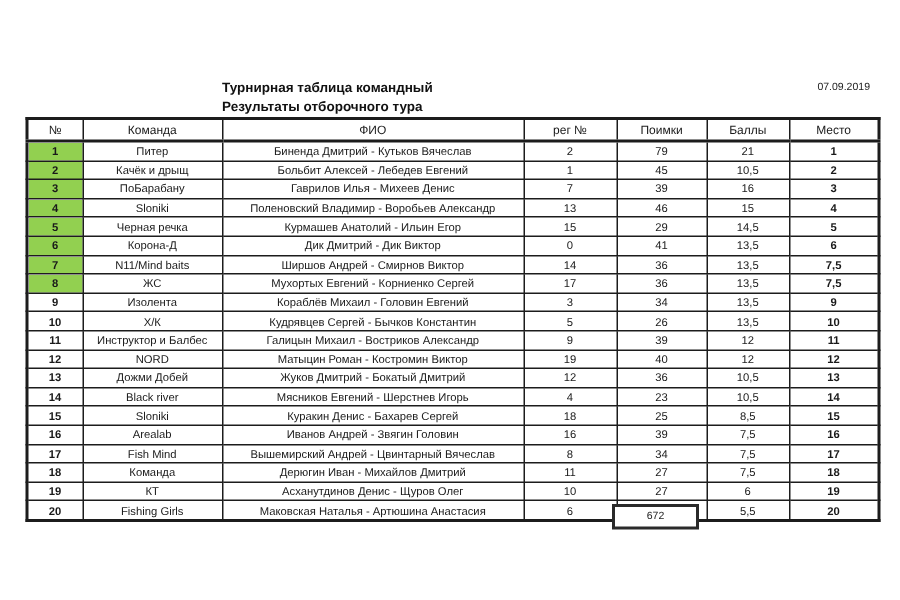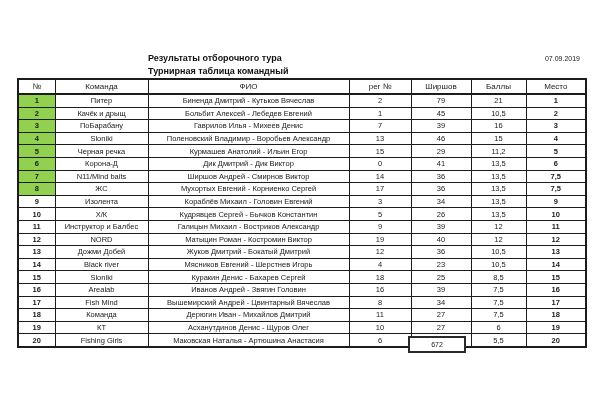--- a/index.html
+++ b/index.html
@@ -59,43 +59,43 @@
     font-size:7px;color:#222;
     background:#fff;
   }
 </style>
 </head>
 <body>
 
 <div class="sheet">
 
   <div class="title-block">
+    <div>Турнирная таблица командный</div>
     <div>Результаты отборочного тура</div>
-    <div>Турнирная таблица командный</div>
   </div>
 
   <div class="doc-date">07.09.2019</div>
 
   <table class="results">
     <colgroup>
       <col style="width:37px">
         <col style="width:93px">
         <col style="width:201px">
       <col style="width:62px">
         <col style="width:60px">
         <col style="width:55px">
         <col style="width:60px">
     </colgroup>
     <thead>
       <tr>
           <th>№</th>
           <th>Команда</th>
           <th>ФИО</th>
           <th>рег №</th>
-          <th>Ширшов</th>
+          <th>Поимки</th>
           <th>Баллы</th>
           <th>Место</th>
         </tr>
     </thead>
     <tbody>
         <tr>
           <td class="col-num green">1</td>
           <td class="col-team">Питер</td>
           <td class="col-fio">Биненда Дмитрий - Кутьков Вячеслав</td>
           <td class="col-reg">2</td>
@@ -129,21 +129,21 @@
           <td class="col-catches">46</td>
           <td class="col-points">15</td>
           <td class="col-place">4</td>
         </tr>
         <tr>
           <td class="col-num green">5</td>
           <td class="col-team">Черная речка</td>
           <td class="col-fio">Курмашев Анатолий - Ильин Егор</td>
           <td class="col-reg">15</td>
           <td class="col-catches">29</td>
-          <td class="col-points">11,2</td>
+          <td class="col-points">14,5</td>
           <td class="col-place">5</td>
         </tr>
         <tr>
           <td class="col-num green">6</td>
           <td class="col-team">Корона-Д</td>
           <td class="col-fio">Дик Дмитрий - Дик Виктор</td>
           <td class="col-reg">0</td>
           <td class="col-catches">41</td>
           <td class="col-points">13,5</td>
           <td class="col-place">6</td>

